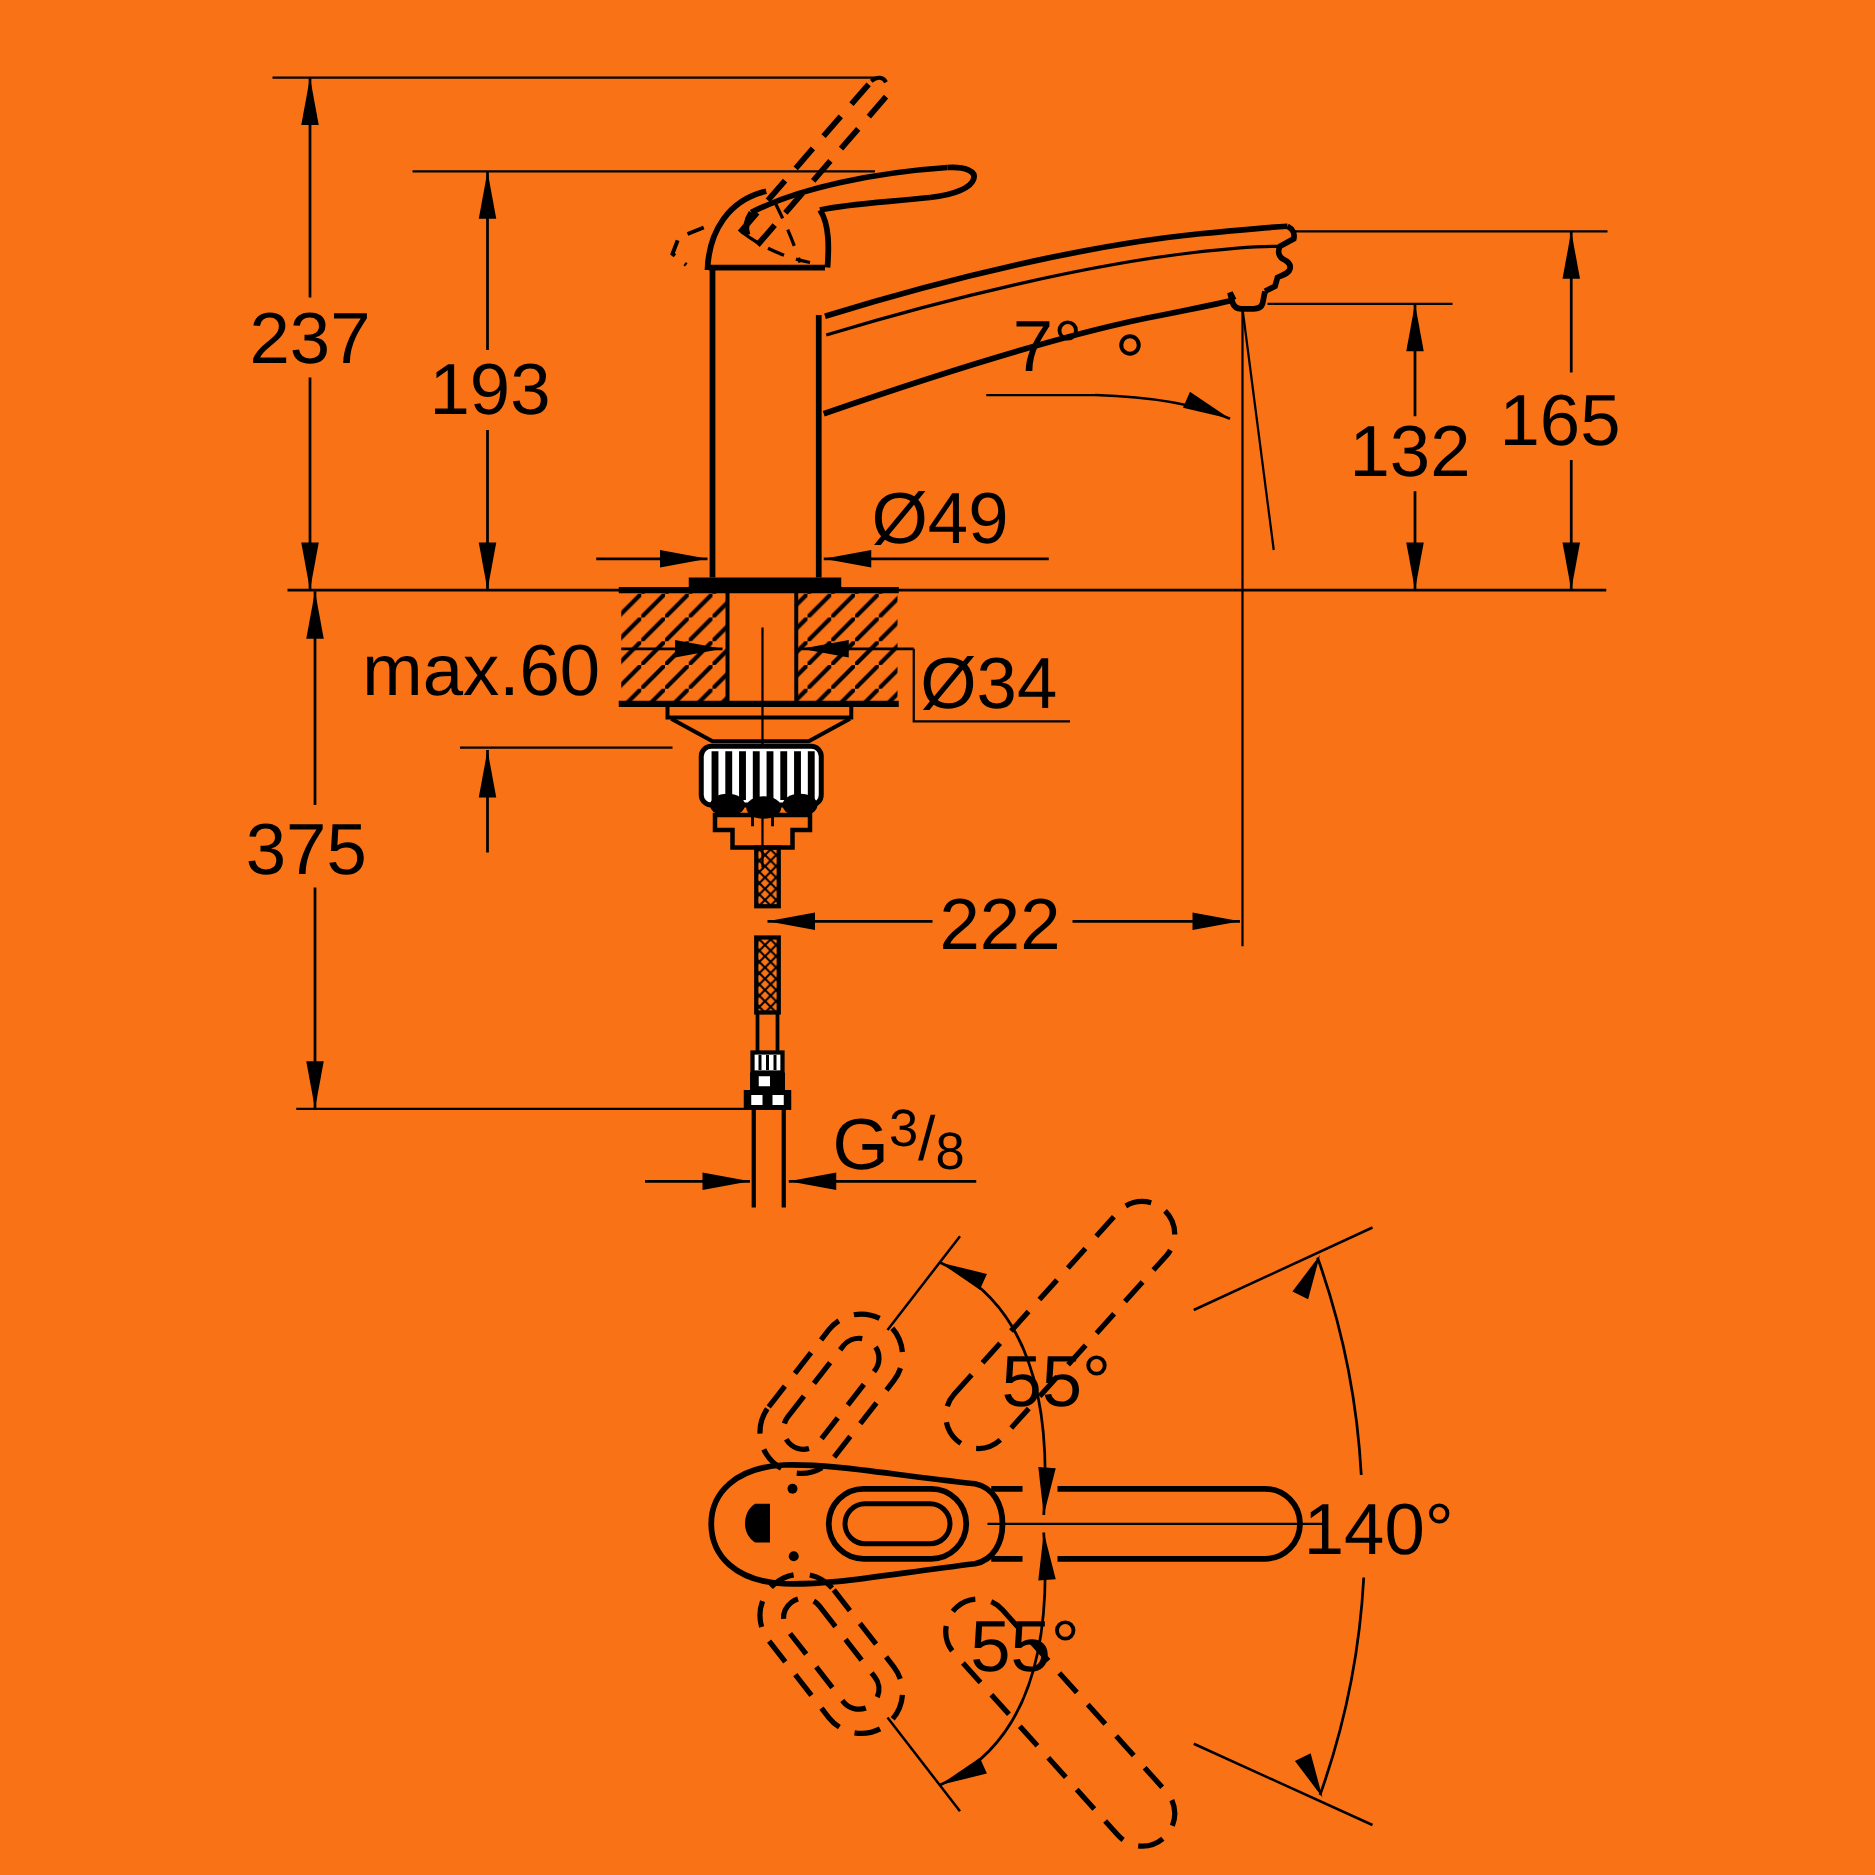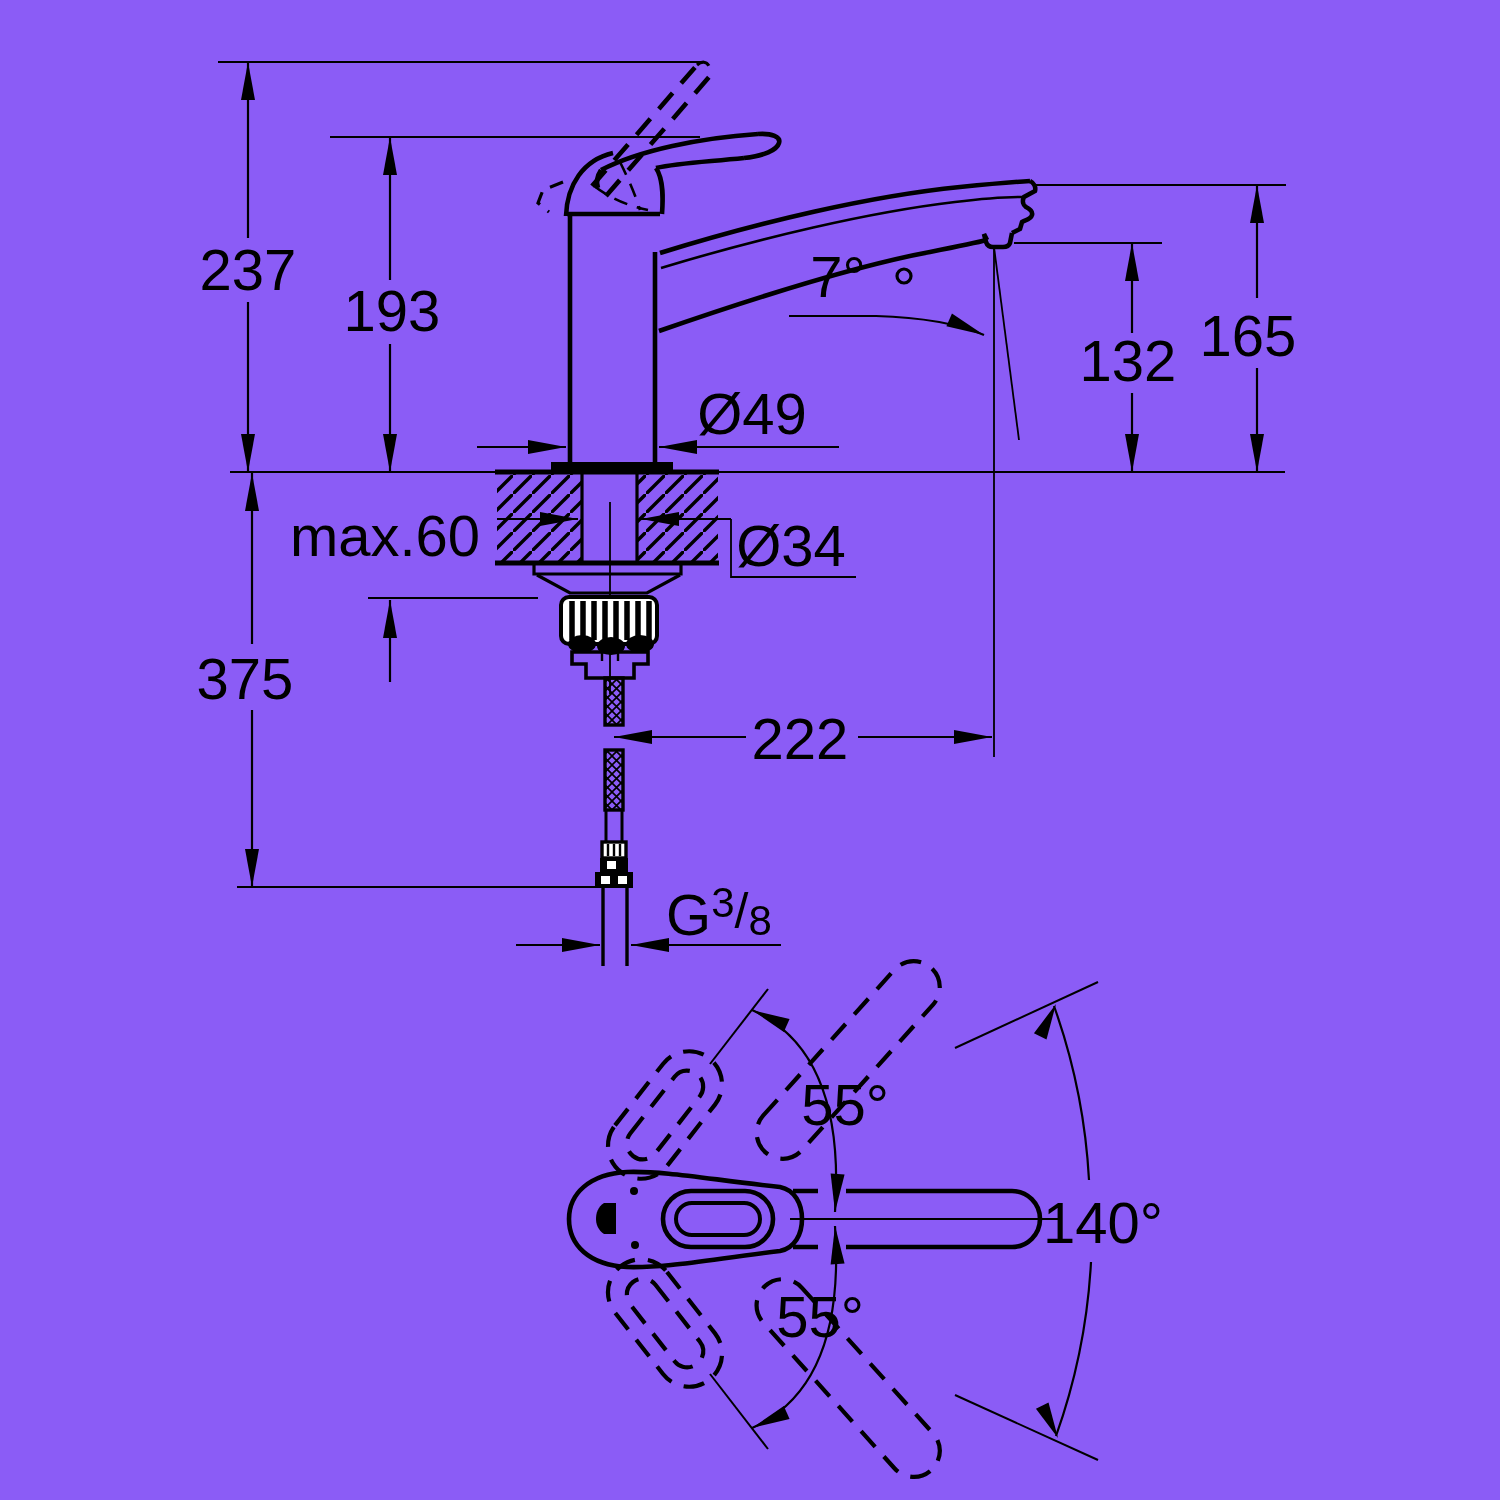--- a/index.html
+++ b/index.html
@@ -1,16 +1,16 @@
 <!DOCTYPE html>
 <html><head>
 <meta charset="utf-8">
 <style>
   html,body{margin:0;padding:0;background:#fff;}
-  .stage{width:1500px;height:1500px;position:relative;background:#8b5cf6;font-family:"Liberation Sans",sans-serif;text-decoration:underline;}
+  .stage{width:1500px;height:1500px;position:relative;background:#f97316;font-family:"Liberation Sans",sans-serif;text-decoration:underline;}
   svg{display:block;}
   .ln{stroke:#000;fill:none;}
   .thick{stroke-width:4.6;}
   .med{stroke-width:3.2;}
   .thin{stroke-width:1.8;}
   .dim{stroke-width:2.2;}
   .dsh{stroke-dasharray:21 13;}
   .dsh2{stroke-dasharray:14 10;}
   text{fill:#000;font-family:"Liberation Sans","DejaVu Sans",sans-serif;}
   .dimtxt{font-size:58px;}

